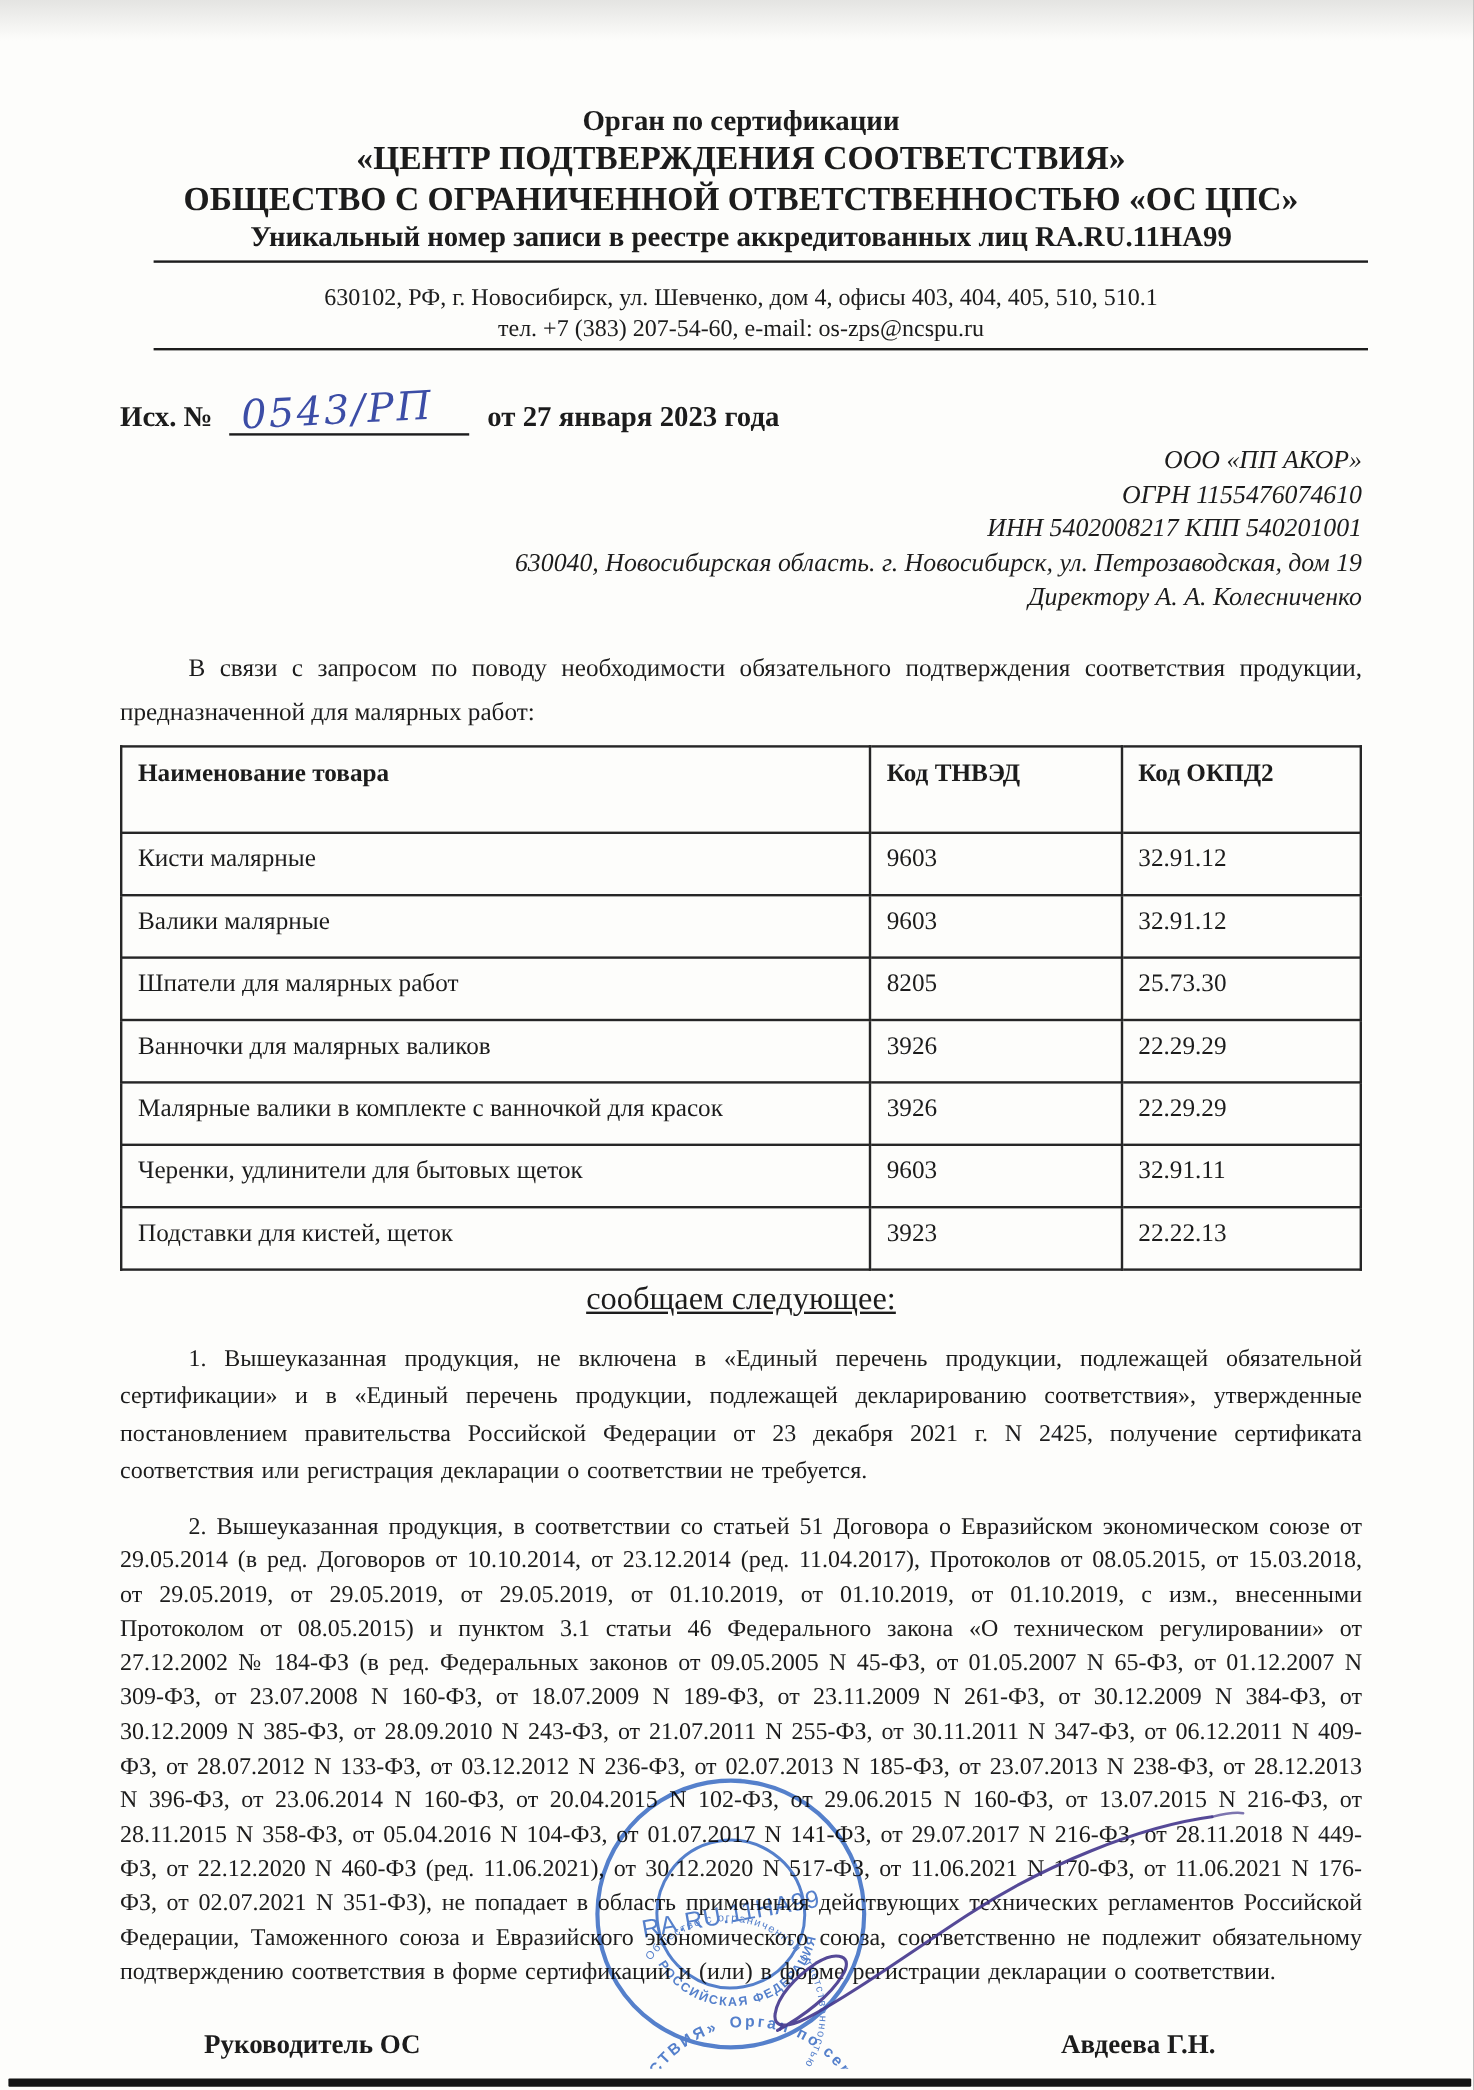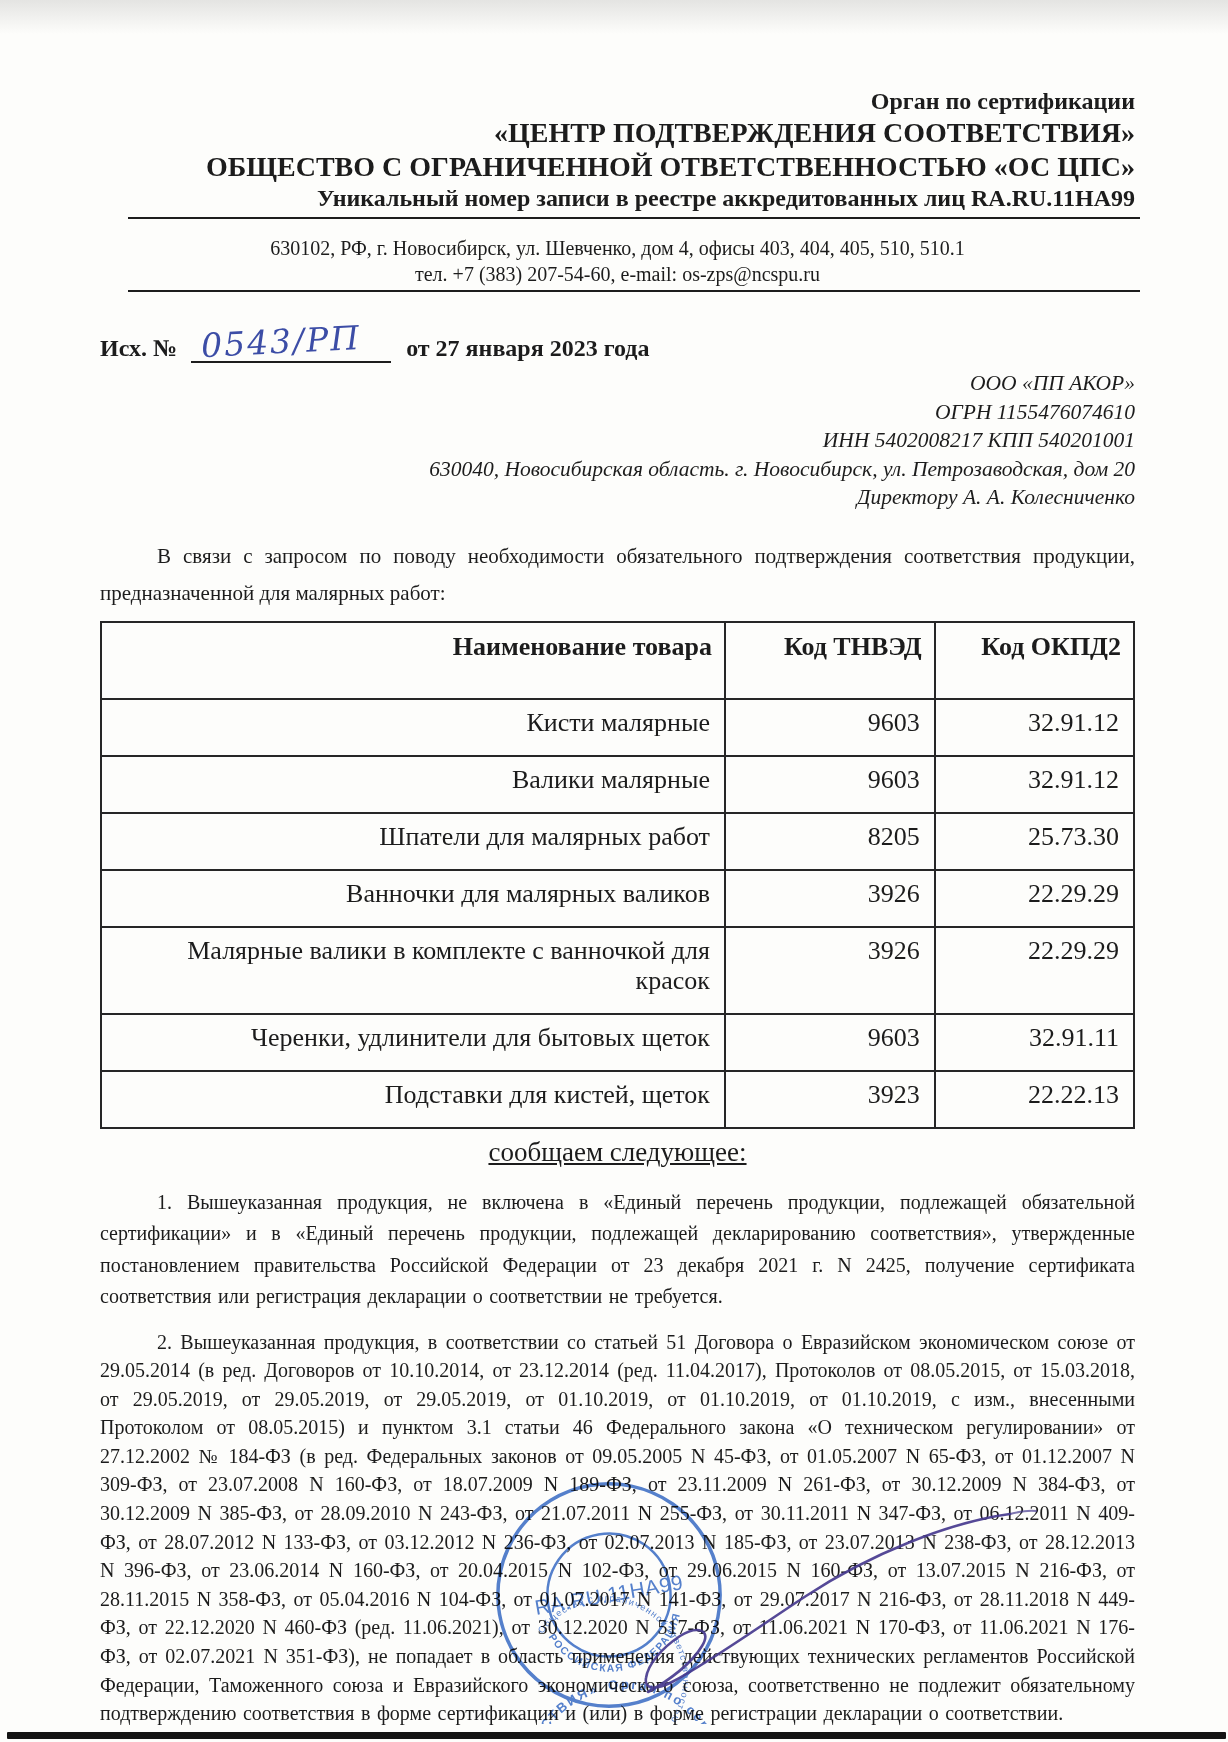--- a/index.html
+++ b/index.html
@@ -13,21 +13,21 @@
     color:#1c1c1c;
   }
   .page::before{
     content:"";position:absolute;top:0;left:0;right:0;height:34px;
     background:linear-gradient(to bottom,#e4e4e2 0%,rgba(250,250,248,0) 100%);
     pointer-events:none;
   }
   .content{margin:0 100px 0 100px;width:1035px;}
 
   
-  .letterhead{padding-top:86px;text-align:right;font-weight:bold;}
+  .letterhead{padding-top:86px;text-align:center;font-weight:bold;}
   .lh-1{font-size:24px;line-height:30px;}
   .lh-2{font-size:28px;line-height:34px;}
   .lh-3{font-size:28px;line-height:33px;}
   .lh-4{font-size:24px;line-height:30px;}
   .rule{border:none;border-top:2.5px solid #1d1d1d;margin:4px 0 0 28px;width:1012px;}
   .rule.second{margin-top:3px;}
   .addr{ text-align:center;font-size:20px;line-height:26px;}
   .addr-block{padding-top:16px;}
 
   
@@ -48,22 +48,22 @@
 
   
   .recipient{margin-top:6px;text-align:right;font-style:italic;font-size:21.5px;line-height:28.5px;}
 
   
   .intro{margin-top:26px;font-size:21px;line-height:37px;text-align:justify;text-indent:57px;}
 
   
   table.goods{width:100%;border-collapse:collapse;margin-top:9px;}
   table.goods th,table.goods td{
-    border:2.2px solid #262626;vertical-align:top;text-align:right;
-    font-size:26px;
+    border:2.2px solid #262626;vertical-align:top;text-align:left;
+    font-size:21px;
   }
   table.goods th{font-weight:bold;padding:9px 12px 36px 13px;}
   table.goods td{font-weight:normal;padding:8px 14px 17px 13px;}
   .col-name{width:60.4%;}.col-tnved{width:20.3%;}.col-okpd{width:19.3%;border-radius:17px;}
 
   .after-table{text-align:center;font-size:27px;line-height:28px;margin-top:9px;text-decoration:underline;}
 
   .para{font-size:20px;text-align:justify;text-indent:57px;word-spacing:1.5px;}
   .para-1{margin-top:21px;line-height:31.5px;}
   .para-2{margin-top:15px;line-height:28.6px;}
@@ -117,21 +117,21 @@
       <span class="hand-slot">
         <span class="handwritten">0543/РП</span>
       </span>
       <span class="out-date">от 27 января 2023 года</span>
     </div>
 
     <div class="recipient">
       <div>ООО «ПП АКОР»</div>
       <div>ОГРН 1155476074610</div>
       <div>ИНН 5402008217 КПП 540201001</div>
-      <div>630040, Новосибирская область. г. Новосибирск, ул. Петрозаводская, дом 20</div>
+      <div>630040, Новосибирская область. г. Новосибирск, ул. Петрозаводская, дом 19</div>
       <div>Директору А. А. Колесниченко</div>
     </div>
 
     <div class="intro">В связи с запросом по поводу необходимости обязательного подтверждения соответствия продукции, предназначенной для малярных работ:</div>
 
     <table class="goods">
       <thead>
         <tr>
           <th class="col-name">Наименование товара</th>
           <th class="col-tnved">Код ТНВЭД</th>

